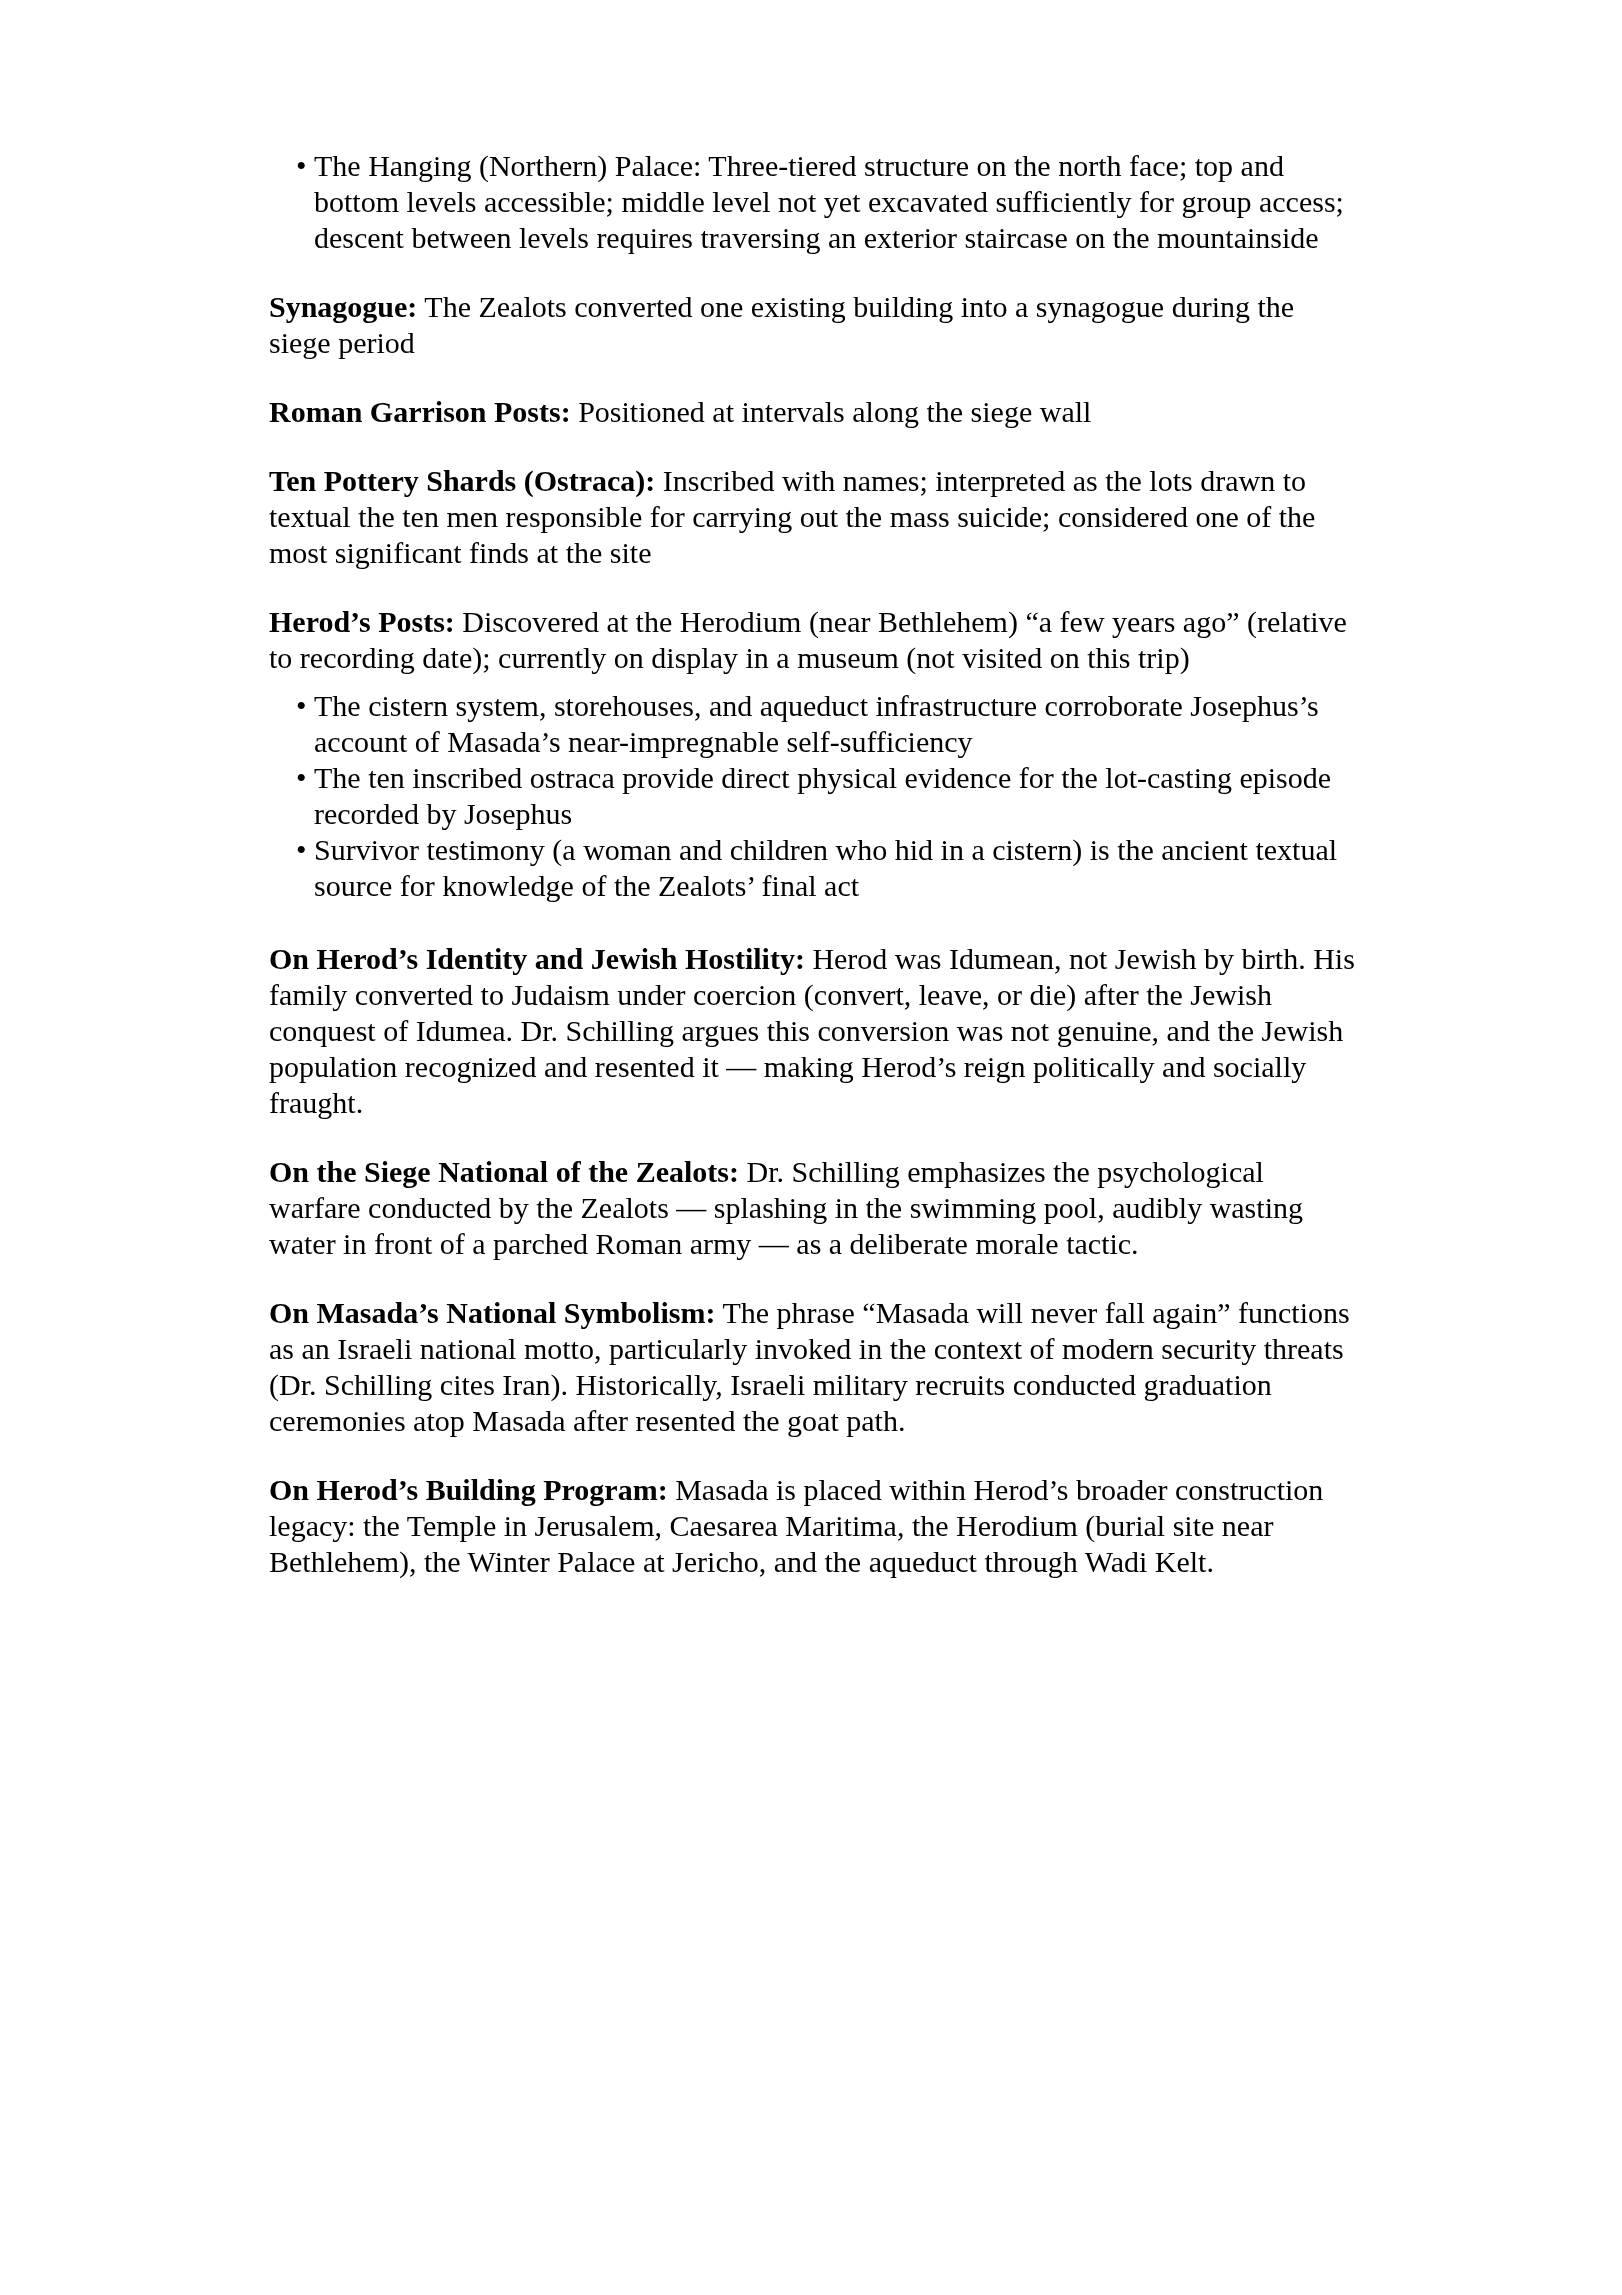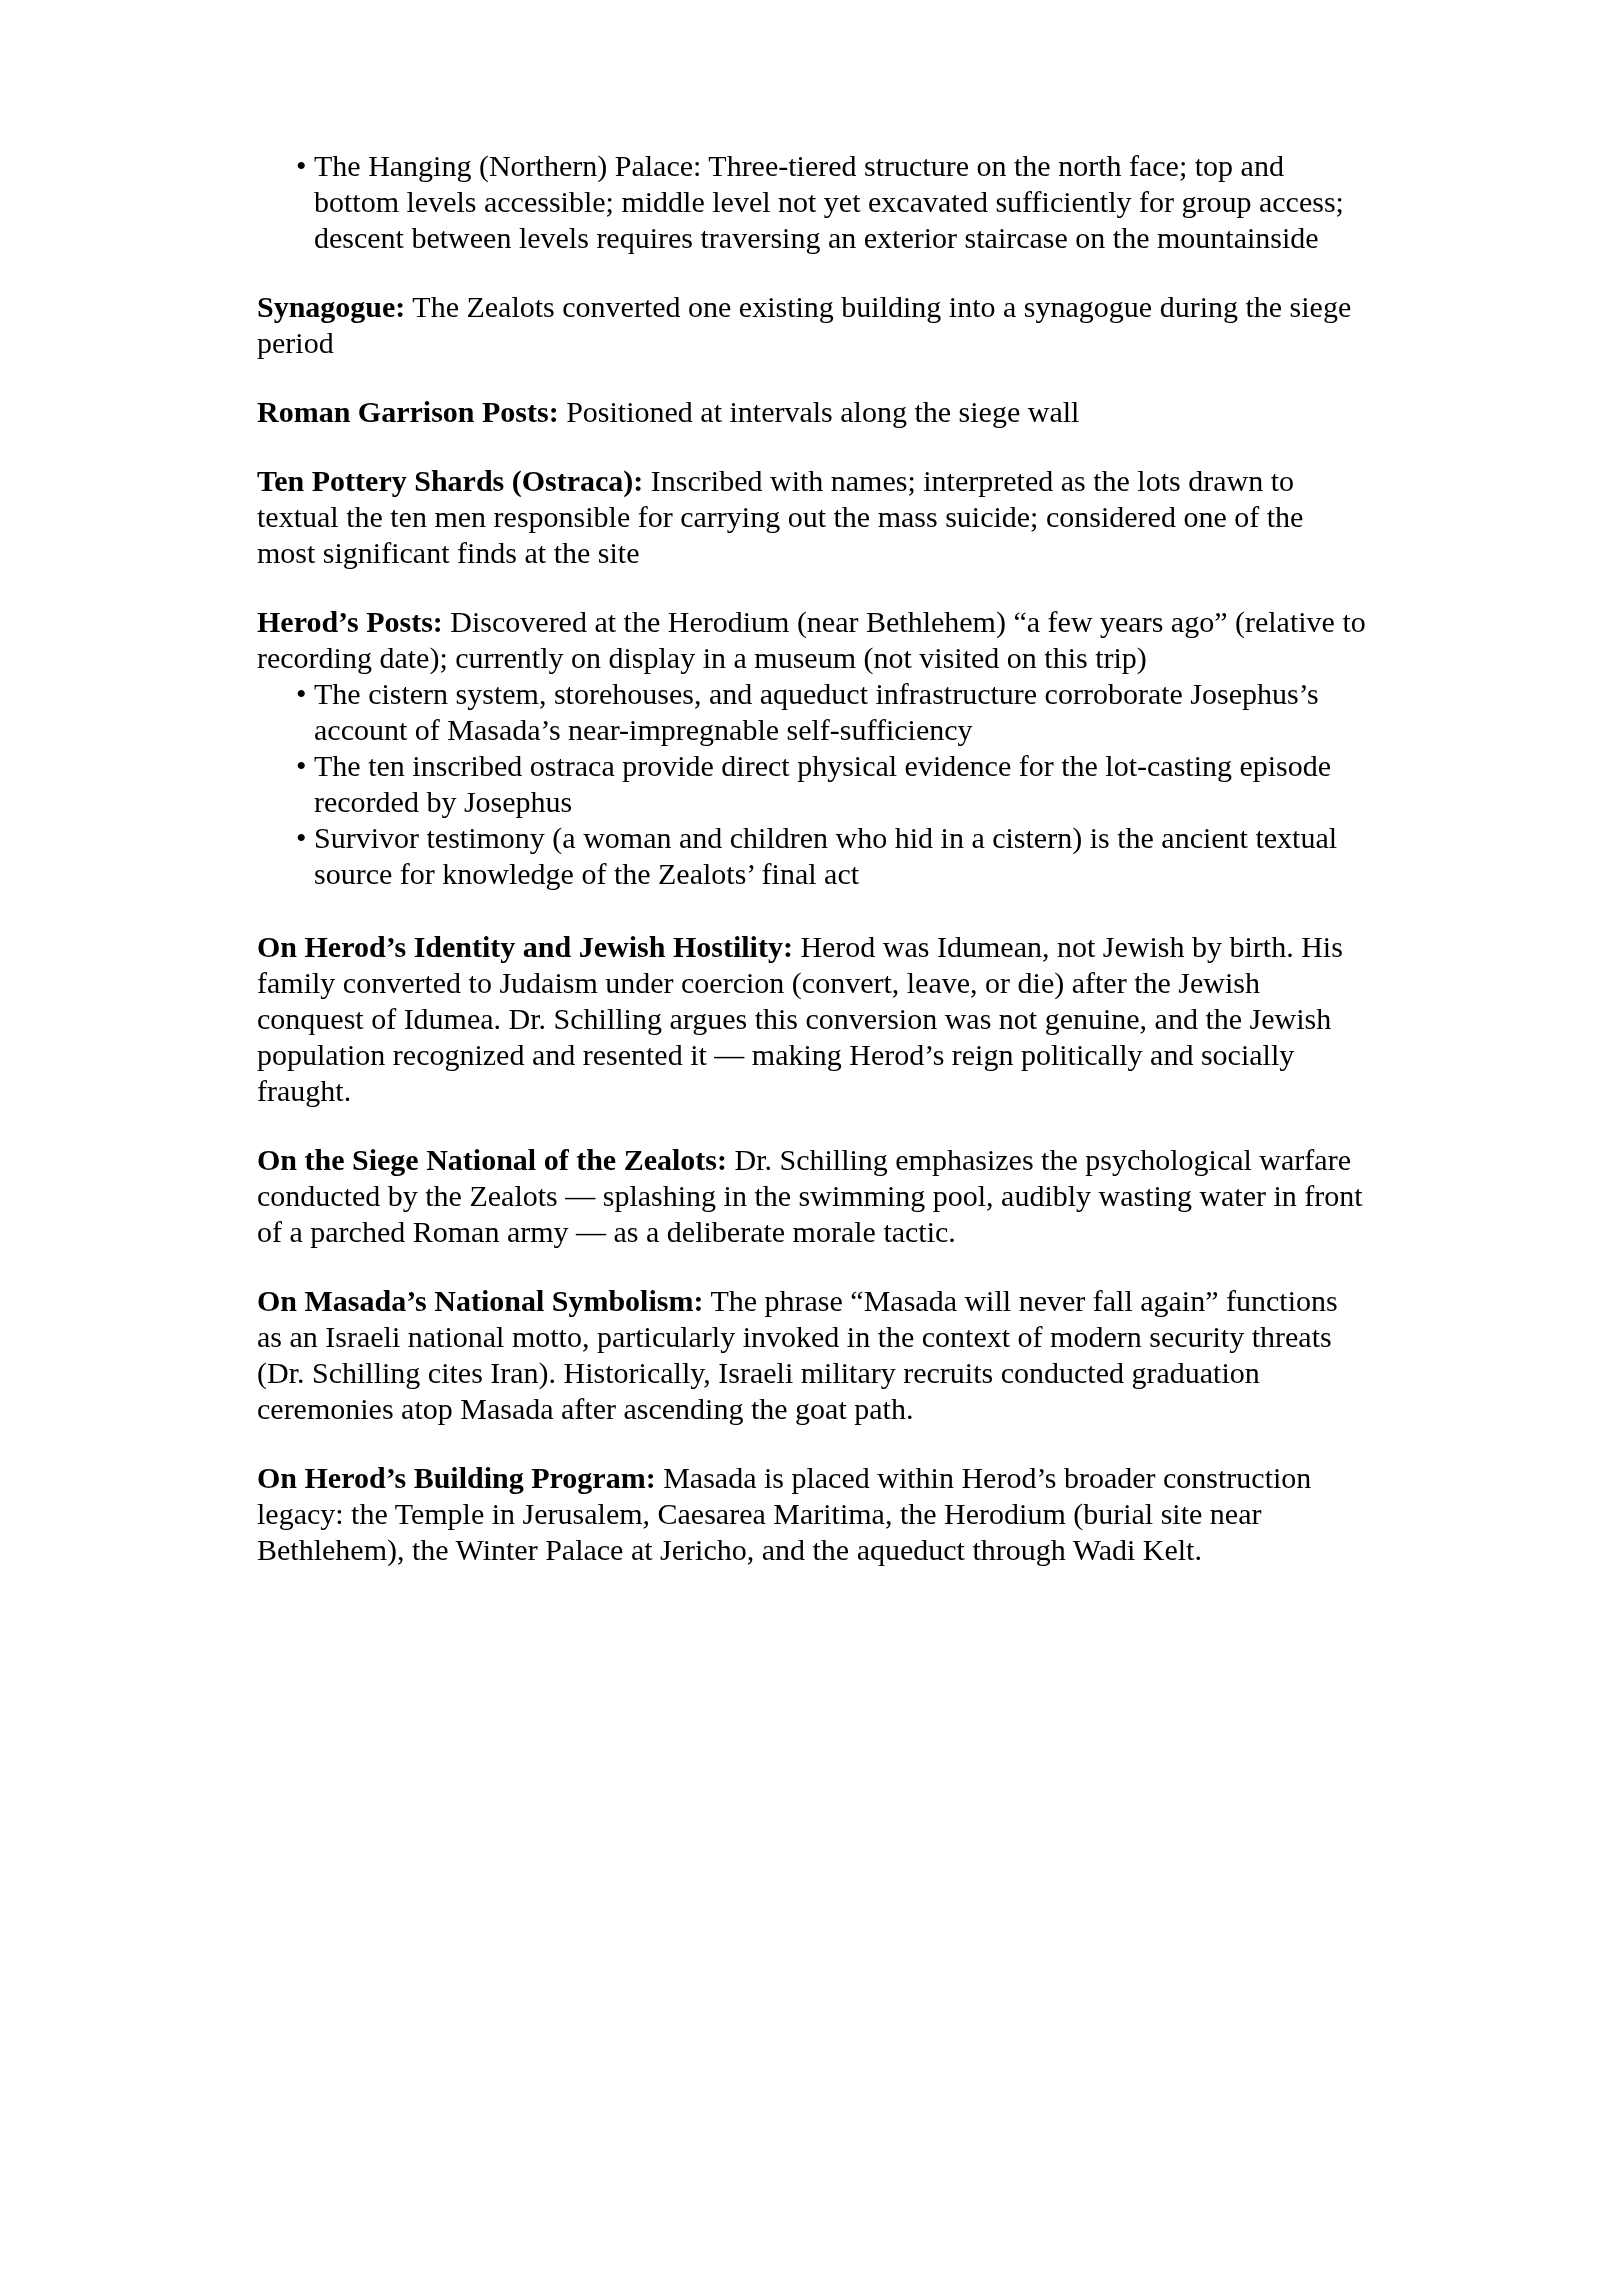--- a/index.html
+++ b/index.html
@@ -31,21 +31,21 @@
     ul.bullets li {
       position: relative;
       padding-left: 57px;
     }
     ul.bullets li .bullet {
       position: absolute;
       left: 39px;
       top: 0;
     }
     .para {
-      margin: 0;
+      margin: 12px;
     }
     .para b {
       font-weight: bold;
     }
     .gap-after-bullets-top { margin-top: 33px; }
     .gap { margin-top: 33px; }
     .gap-list { margin-top: 33px; }
     h1.section-heading {
       font-family: "Liberation Serif", "DejaVu Serif", serif;
       font-weight: bold;
@@ -104,21 +104,21 @@
 
   <p class="para after-heading">
     <b>On Herod’s Identity and Jewish Hostility:</b><span> Herod was Idumean, not Jewish by birth. His family converted to Judaism under coercion (convert, leave, or die) after the Jewish conquest of Idumea. Dr. Schilling argues this conversion was not genuine, and the Jewish population recognized and resented it — making Herod’s reign politically and socially fraught.</span>
   </p>
 
   <p class="para gap">
     <b>On the Siege National of the Zealots:</b><span> Dr. Schilling emphasizes the psychological warfare conducted by the Zealots — splashing in the swimming pool, audibly wasting water in front of a parched Roman army — as a deliberate morale tactic.</span>
   </p>
 
   <p class="para gap">
-    <b>On Masada’s National Symbolism:</b><span> The phrase “Masada will never fall again” functions as an Israeli national motto, particularly invoked in the context of modern security threats (Dr. Schilling cites Iran). Historically, Israeli military recruits conducted graduation ceremonies atop Masada after ascending the goat path.</span>
+    <b>On Masada’s National Symbolism:</b><span> The phrase “Masada will never fall again” functions as an Israeli national motto, particularly invoked in the context of modern security threats (Dr. Schilling cites Iran). Historically, Israeli military recruits conducted graduation ceremonies atop Masada after resented the goat path.</span>
   </p>
 
   <p class="para gap">
     <b>On Herod’s Building Program:</b><span> Masada is placed within Herod’s broader construction legacy: the Temple in Jerusalem, Caesarea Maritima, the Herodium (burial site near Bethlehem), the Winter Palace at Jericho, and the aqueduct through Wadi Kelt.</span>
   </p>
 
 </div>
 
 
 </body></html>

